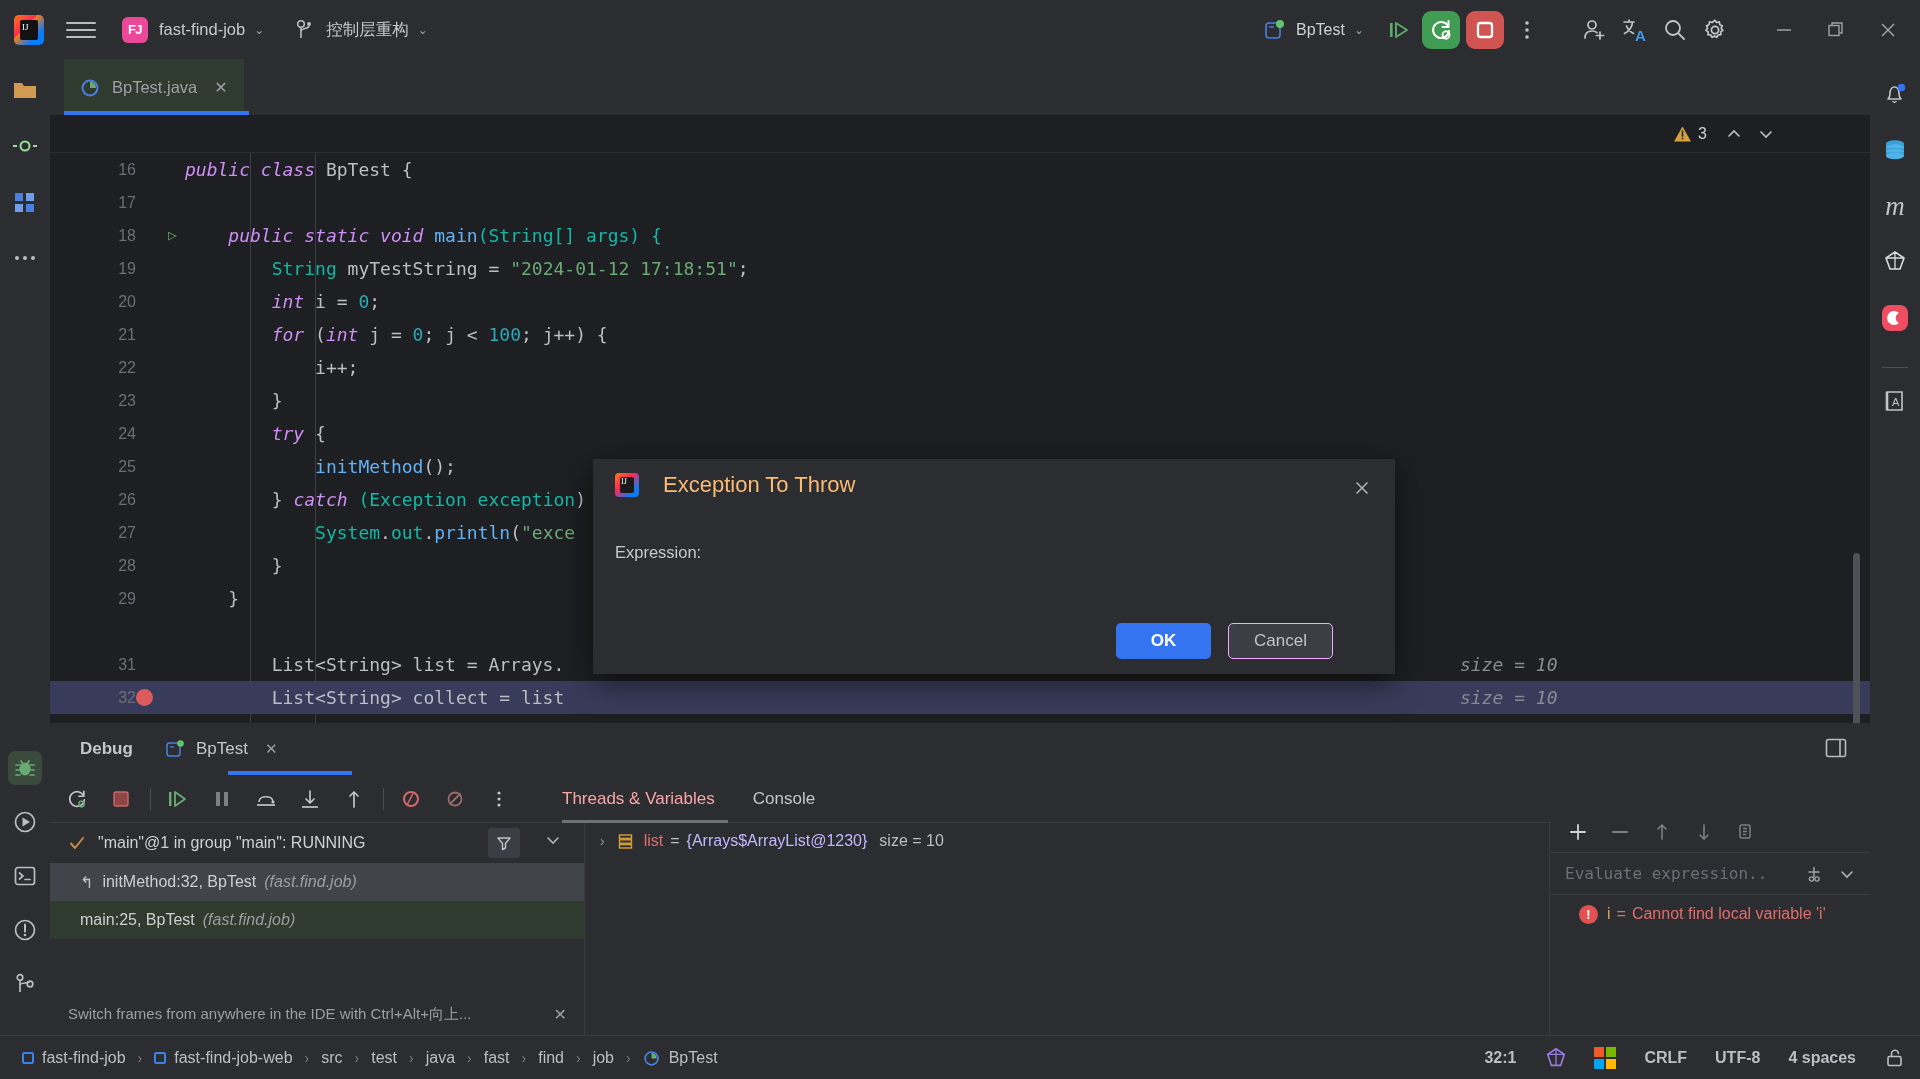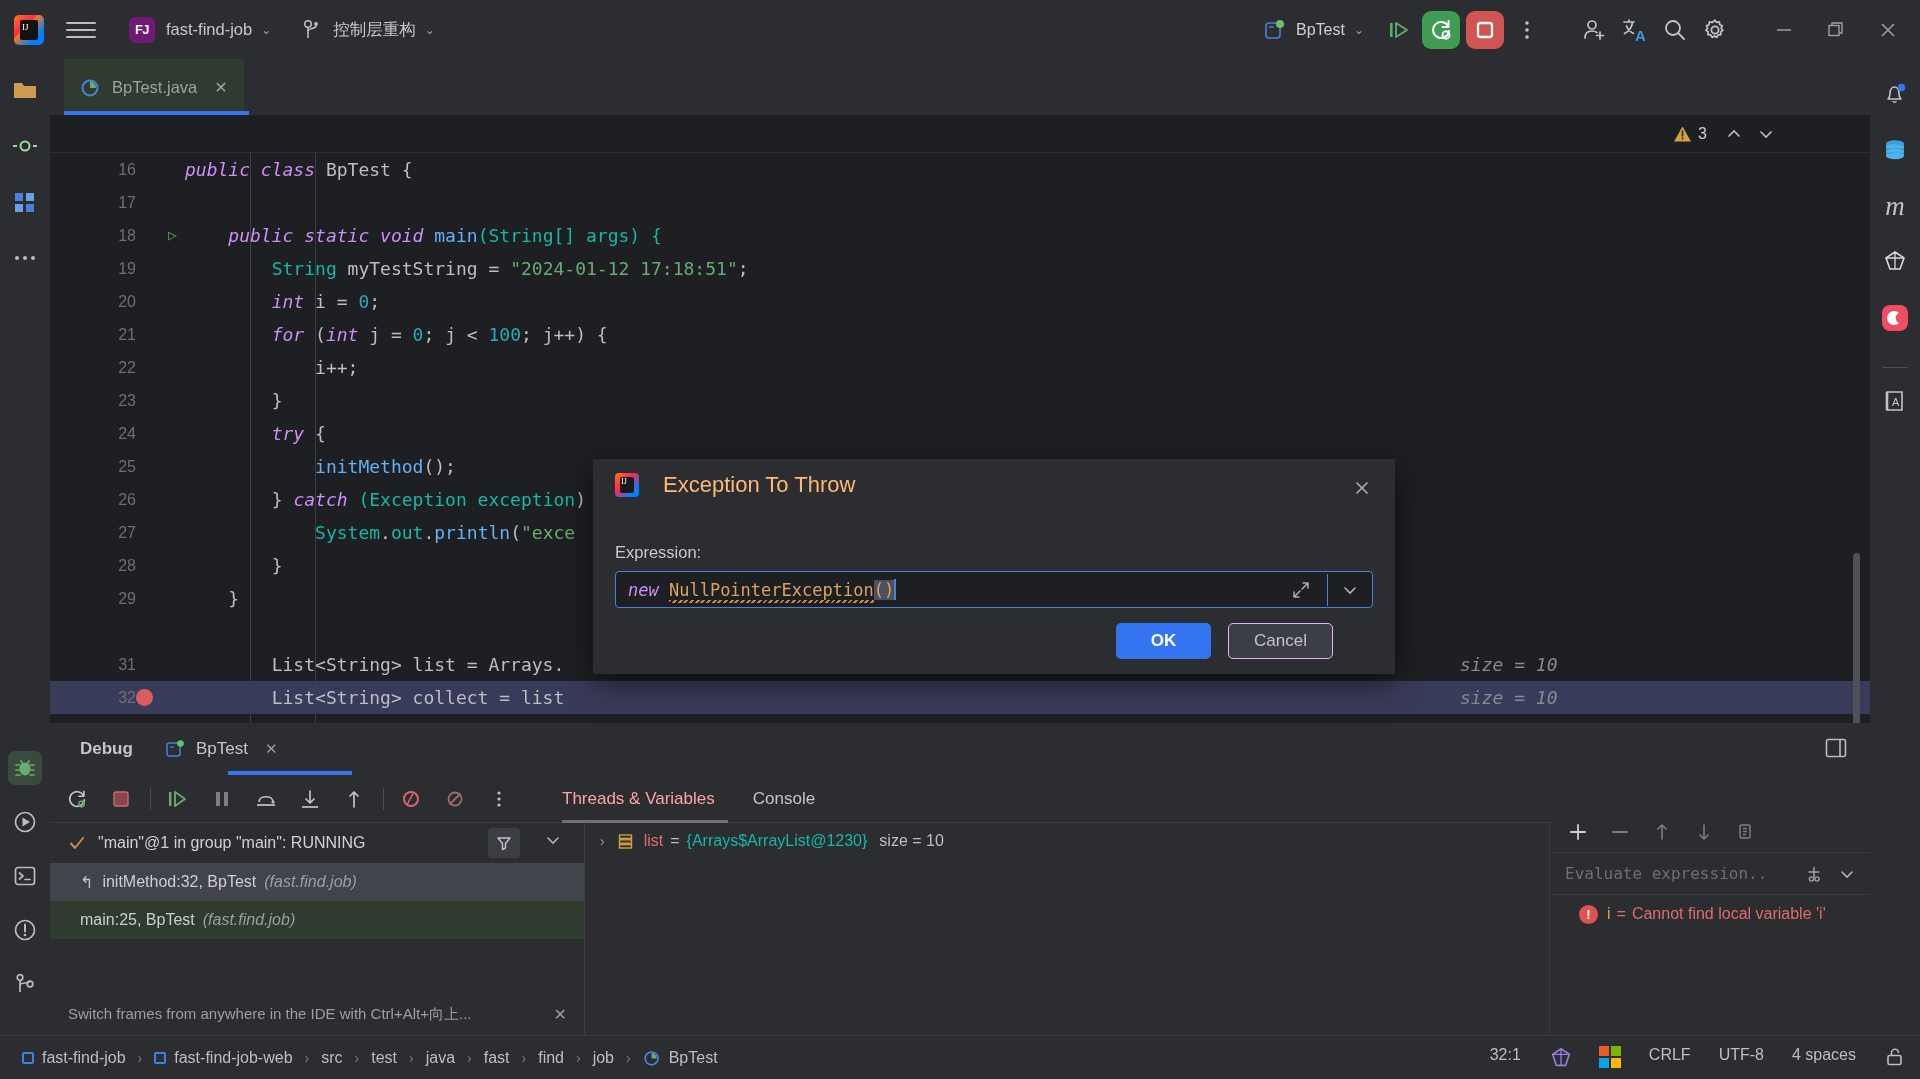--- a/index.html
+++ b/index.html
@@ -19,22 +19,22 @@
     background:#2b2d30; display:flex; align-items:center;
   }
   .tb-logo{ width:30px;height:30px;margin-left:14px;position:relative;flex:none;}
   .tb-logo .sq{position:absolute;inset:0;border-radius:5px;overflow:hidden;
     background:linear-gradient(135deg,#f97a12 0%,#fe2857 38%,#f97a12 40%, #087cfa 74%, #087cfa 100%);}
   .tb-logo .inner{position:absolute;left:6px;top:5px;width:18px;height:20px;background:#121212;border-radius:2px;}
   .tb-logo .ij{position:absolute;left:8px;top:7px;color:#fff;font-size:9px;font-family:"Liberation Serif",serif;}
   .hamburger{width:30px;height:30px;margin-left:22px;display:flex;flex-direction:column;justify-content:center;gap:5px;cursor:pointer;flex:none;}
   .hamburger i{display:block;height:2px;background:#b9bcc2;border-radius:1px;}
   .proj-chip{display:flex;align-items:center;margin-left:26px;cursor:pointer;}
-  .proj-icon{width:26px;height:26px;border-radius:6px;background:#701a75;color:#fff;font-size:13px;
-    display:flex;align-items:center;justify-content:center;font-weight:bold;letter-spacing:-.5px;margin-left:7px;}
+  .proj-icon{width:26px;height:26px;border-radius:6px;background:#ec4899;color:#fff;font-size:13px;
+    display:flex;align-items:center;justify-content:center;font-weight:bold;letter-spacing:-.5px;}
   .proj-name{margin-left:11px;color:#c6c8cd;font-size:16.5px;}
   .chev{margin-left:9px;color:#9ea1a8;font-size:12px;}
   .branch-chip{display:flex;align-items:center;margin-left:32px;cursor:pointer;}
   .branch-name{margin-left:10px;color:#c6c8cd;font-size:16.5px;}
   .tb-spacer{flex:1;}
   .run-config{display:flex;align-items:center;cursor:pointer;margin-right:18px;}
   .rc-label{margin-left:10px;color:#ced0d6;font-size:16px;}
   .tb-btn{width:34px;height:34px;display:flex;align-items:center;justify-content:center;cursor:pointer;border-radius:6px;flex:none;}
   .tb-btn.green{background:#3f9c52;width:38px;height:38px;border-radius:9px;margin:0 6px;}
   .tb-btn.red{background:#cf5452;width:38px;height:38px;border-radius:9px;margin-right:6px;}
@@ -151,41 +151,41 @@
   .hint-bar{position:absolute;left:0;bottom:0;width:535px;height:42px;display:flex;align-items:center;padding-left:18px;}
   .hint-txt{font-size:15px;color:#9b9ea5;}
   .hint-x{position:absolute;right:18px;color:#9b9ea5;cursor:pointer;font-size:16px;}
 
   .vars-pane{position:absolute;left:536px;top:100px;width:964px;height:212px;background:#2b2d30;
      border-right:1px solid #393b40;}
   .var-row{height:36px;display:flex;align-items:center;padding-left:14px;font-size:16px;cursor:pointer;}
   .var-arrow{color:#9b9ea5;font-size:14px;margin-right:12px;}
   .var-name{color:#e06c6c;}
   .var-eq{color:#bcbec4;margin:0 7px;}
-  .var-val{color:#14b8a6;}
+  .var-val{color:#c4b5fd;}
   .var-size{color:#bcbec4;margin-left:12px;}
 
   .eval-pane{position:absolute;left:1501px;top:88px;width:319px;height:212px;background:#2b2d30;}
   .eval-toolbar{height:42px;display:flex;align-items:center;border-bottom:1px solid #393b40;}
   .eti{width:30px;height:30px;display:flex;align-items:center;justify-content:center;margin-left:12px;cursor:pointer;}
   .eval-input{height:42px;display:flex;align-items:center;position:relative;border-bottom:1px solid #393b40;}
   .eval-ph{margin-left:14px;font-size:16px;color:#6b6f78;font-family:"DejaVu Sans Mono","Liberation Mono",monospace;}
   .eval-res{height:38px;display:flex;align-items:center;padding-left:28px;font-size:16px;}
   .err-ico{width:19px;height:19px;border-radius:50%;background:#e05252;color:#fff;font-size:13px;font-weight:bold;
      display:flex;align-items:center;justify-content:center;margin-right:9px;}
   .err-var{color:#d9a35c;}
   .err-txt{color:#e06c6c;margin-left:6px;}
 
   
   .statusbar{position:absolute;left:0;bottom:0;width:1920px;height:44px;background:#2b2d30;
      display:flex;align-items:center;border-top:1px solid #393b40;}
   .crumb{display:flex;align-items:center;font-size:16px;color:#bcbec4;cursor:pointer;}
   .crumb-sep{margin:0 12px;color:#7b7f86;font-size:14px;}
   .sq-blue{width:12px;height:12px;border:2px solid #3b82e8;border-radius:2px;margin-right:8px;display:inline-block;}
-  .sb-right{margin-left:auto;display:flex;align-items:flex-start;margin-right:14px;}
+  .sb-right{margin-left:auto;display:flex;align-items:center;margin-right:14px;font-weight:bold;}
   .sb-item{font-size:16px;color:#bcbec4;margin-left:28px;cursor:pointer;}
   .ms-logo{display:grid;grid-template-columns:10px 10px;grid-template-rows:10px 10px;gap:2px;margin-left:26px;cursor:pointer;}
   .ms-logo i{display:block;}
 
   svg{display:block;}
 </style>
 </head>
 <body>
 
 <div class="app">
@@ -479,34 +479,20 @@
           <div class="ij">IJ</div>
       </div>
       <div class="dlg-title">Exception To Throw</div>
       <div class="dlg-close">
         <svg width="18" height="18" viewBox="0 0 18 18">
           <path d="M3.5 3.5 L14.5 14.5 M14.5 3.5 L3.5 14.5" stroke="#b0b3b8" stroke-width="1.5"></path>
         </svg>
       </div>
     </div>
     <div class="dlg-label">Expression:</div>
-    <div class="expr-field">
-      <span class="expr-text"><span class="expr-new">new </span><span class="expr-cls">NullPointerException</span><span class="expr-sel">()</span><span class="caret"></span></span>
-      <div class="expr-exp">
-        <svg width="22" height="22" viewBox="0 0 22 22">
-          <path d="M13 4h5v5M18 4l-6 6M9 18H4v-5M4 18l6-6" fill="none" stroke="#a9acb2" stroke-width="1.5" stroke-linecap="round" stroke-linejoin="round"></path>
-        </svg>
-      </div>
-      <div class="expr-sep"></div>
-      <div class="expr-chev">
-        <svg width="18" height="18" viewBox="0 0 18 18">
-          <path d="M4 7 L9 12 L14 7" fill="none" stroke="#b0b3b8" stroke-width="1.6" stroke-linecap="round"></path>
-        </svg>
-      </div>
-    </div>
   </div>
   <button class="dlg-ok">OK</button>
   <button class="dlg-cancel">Cancel</button>
 
   <div class="debugpanel">
     <div class="dbg-tabs">
       <div class="dbg-word">Debug</div>
       <div class="dbg-runtab">
         <svg width="20" height="20" viewBox="0 0 20 20">
           <rect x="2" y="4" width="13" height="13" rx="2.5" fill="none" stroke="#4a7fe0" stroke-width="1.5"></rect>

